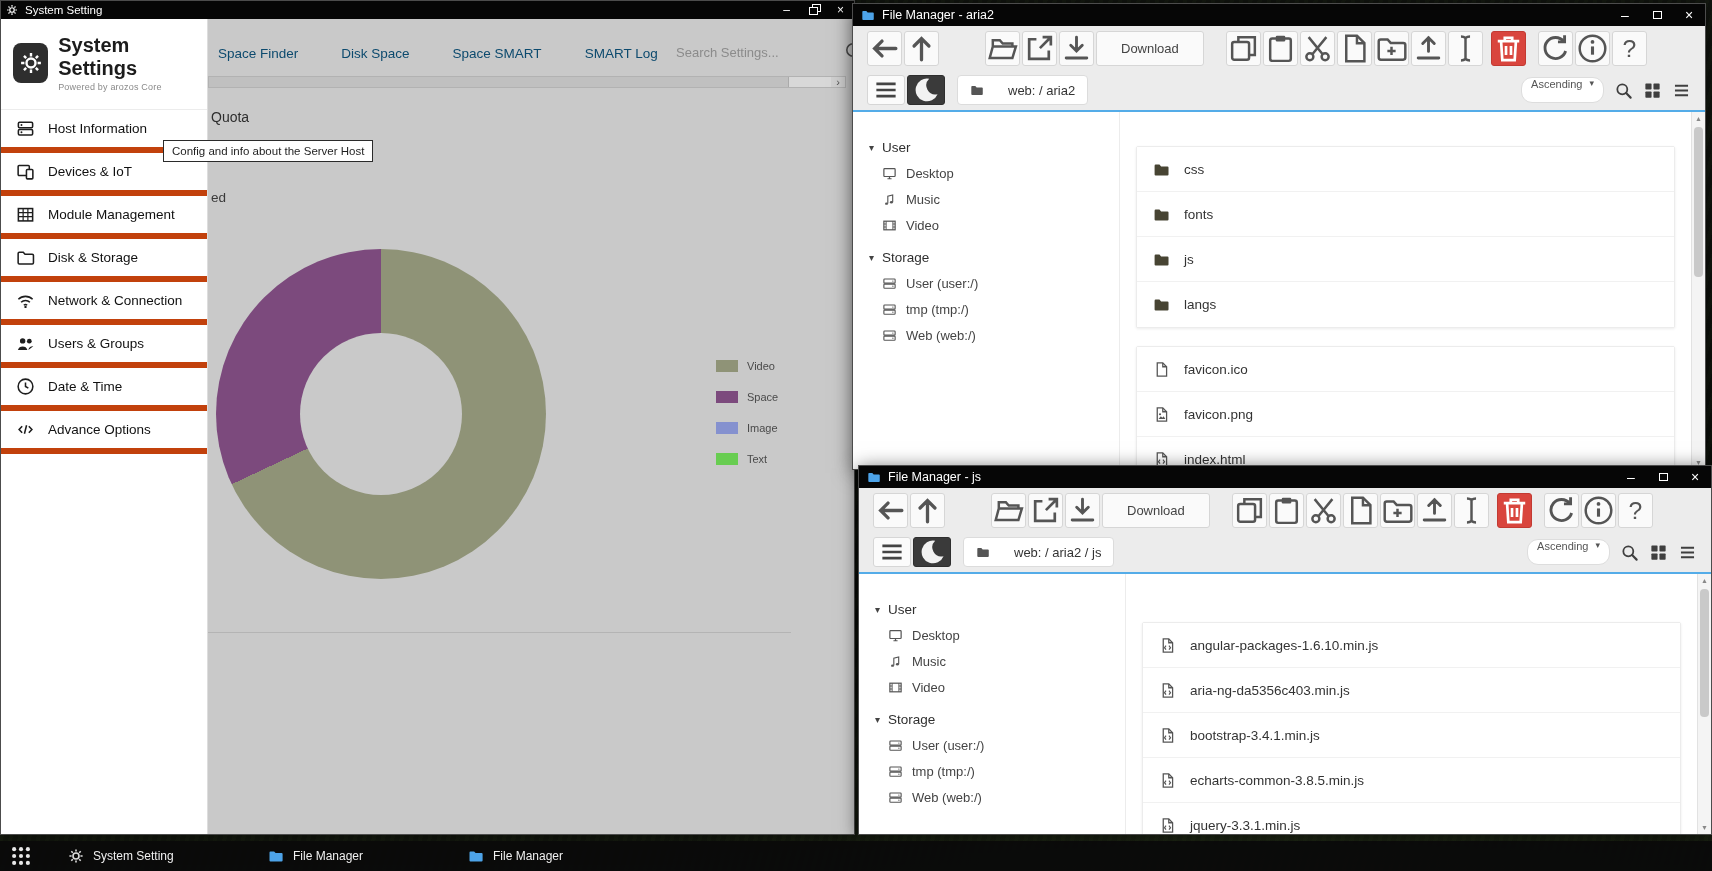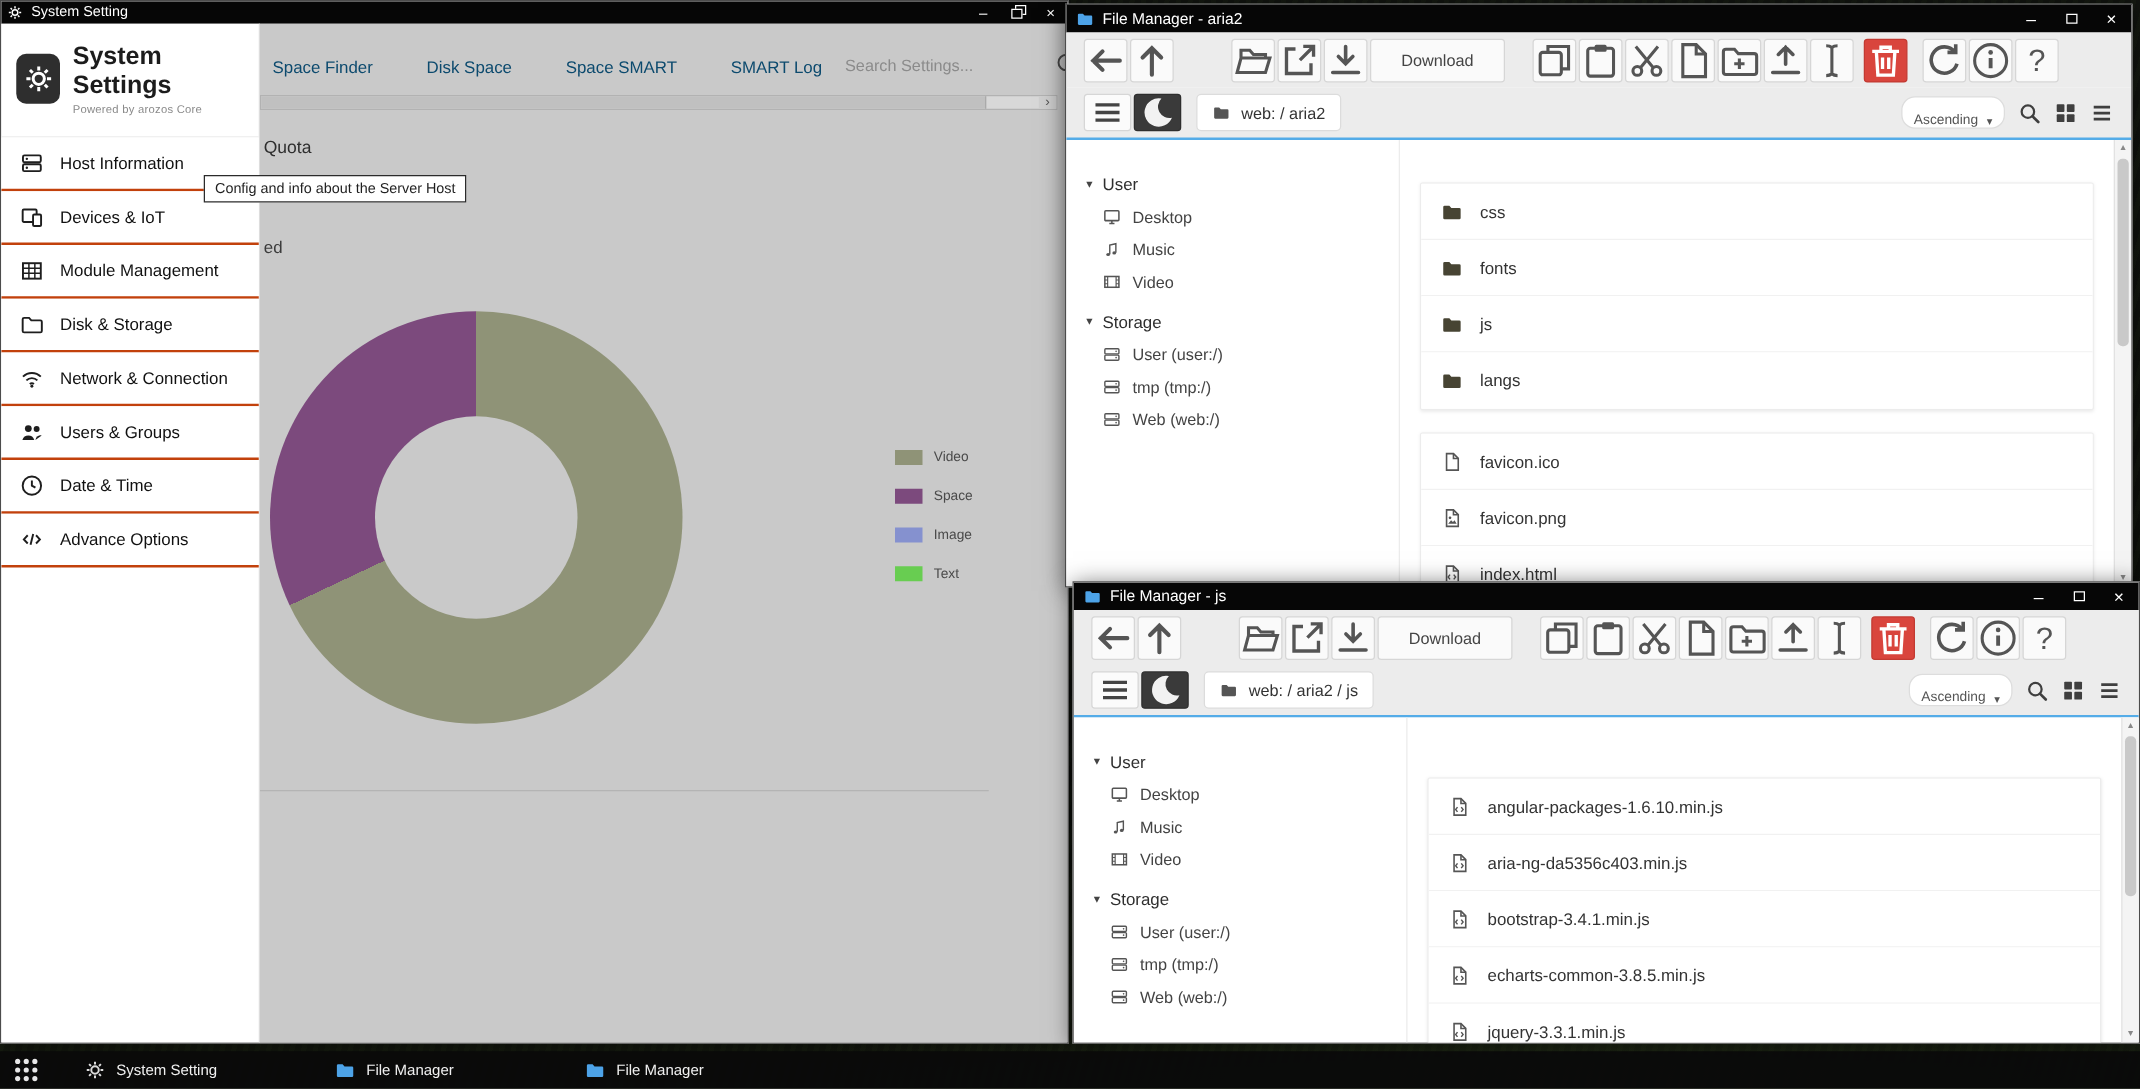--- a/index.html
+++ b/index.html
@@ -27,21 +27,21 @@
 .win-settings .titlebar [data-icon]{width:12px;height:12px;color:#fff}
 .win-settings .ctrl{width:27px;height:18px;font-size:12px}
 .settings-body{display:flex;height:815px}
 .ss-sidebar{width:207px;background:#fff;border-right:1px solid #ddd}
 .ss-logo{display:flex;align-items:center;gap:10px;padding:15px 12px 17px}
 .logo-box{width:40px;height:40px;background:#2e2e2e;border-radius:8px;display:flex;align-items:center;justify-content:center;color:#fff}
 .logo-box [data-icon]{width:24px;height:24px}
 .logo-title{font-size:20px;font-weight:bold;color:#1c1c1c}
 .logo-sub{font-size:9px;color:#8a8a8a;margin-top:2px;letter-spacing:.2px}
 .ss-menu{border-top:1px solid #ececec}
-.ss-item{display:flex;align-items:center;gap:13px;height:43px;padding-left:15px;border-bottom:2px solid #c2410c;cursor:pointer;background:#fff}
+.ss-item{display:flex;align-items:center;gap:13px;height:43px;padding-left:15px;border-bottom:6px solid #c2410c;cursor:pointer;background:#fff}
 .ss-ico{width:19px;height:19px;color:#1e1e1e}
 .ss-label{font-size:13.5px;color:#111;white-space:nowrap}
 .ss-content{flex:1;position:relative;background:#c9c9c9;overflow:hidden}
 .ss-tabs{position:absolute;left:10px;top:27px;display:flex;gap:43px;font-size:13.5px;color:#0c4a6e;white-space:nowrap}
 .ss-tab{cursor:pointer}
 .ss-search{position:absolute;left:468px;top:20px;width:112px;height:26px;border:none;background:transparent;font-size:13px;color:#666;font-family:inherit;outline:none}
 .ss-search::placeholder{color:#8b8b8b}
 .ss-ring{position:absolute;left:636px;top:22px;width:18px;height:18px;color:#4a4a4a;cursor:pointer}
 .ss-hscroll{position:absolute;left:0;top:57px;width:638px;height:12px;background:#d8d8d8;border:1px solid #b2b2b2;display:flex;cursor:pointer}
 .ss-hthumb{width:580px;background:#c0c0c0;border-right:1px solid #aaa}
@@ -64,24 +64,24 @@
 #fm-top{left:852px;top:3px;width:854px;height:467px;z-index:4}
 #fm-bottom{left:858px;top:465px;width:854px;height:370px;z-index:5}
 .fm-row1{height:44px;background:#ececec;display:flex;align-items:center;padding-left:14px}
 .tbtn{width:35px;height:35px;background:#fafafa;border:1px solid #d6d6d6;border-radius:3px;display:flex;align-items:center;justify-content:center;color:#555;margin-right:2px;cursor:pointer;font-family:inherit}
 .tbtn.wide{width:auto;padding:0 24px;font-size:13px;color:#444}
 .tbtn.danger{background:#d9453d;border-color:#c23a32;color:#fff}
 .gap44{margin-left:44px}.gap20{margin-left:20px}.gap6{margin-left:6px}.gap10{margin-left:10px}
 .fm-row2{height:42px;background:#ececec;display:flex;align-items:center;padding:0 14px;border-bottom:2px solid #54ace8}
 .sbtn{width:38px;height:30px;background:#fbfbfb;border:1px solid #d6d6d6;border-radius:3px;display:flex;align-items:center;justify-content:center;color:#444;cursor:pointer}
 .sbtn.dark{background:#3a3a3a;border-color:#2e2e2e;color:#f2f2f2;margin-left:2px}
-.crumb{margin-left:12px;height:30px;background:#fff;border:1px solid #dcdcdc;border-radius:4px;display:flex;align-items:center;gap:9px;padding:0 12px;font-size:13px;color:#333;cursor:pointer}
+.crumb{margin-left:12px;height:30px;background:#fff;border:1px solid #dcdcdc;border-radius:4px;display:flex;align-items:center;gap:24px;padding:0 12px;font-size:13px;color:#333;cursor:pointer}
 .crumb [data-icon]{width:14px;height:14px;color:#555}
 .fm-right{margin-left:auto;display:flex;align-items:center;gap:10px}
-.sortbox{display:flex;align-items:flex-end;gap:7px;background:#fff;border:1px solid #ddd;border-radius:11px;height:26px;padding:0 9px;font-size:11px;color:#555;cursor:pointer}
+.sortbox{display:flex;align-items:flex-start;gap:7px;background:#fff;border:1px solid #ddd;border-radius:11px;height:26px;padding:0 9px;font-size:11px;color:#555;cursor:pointer}
 .sortcaret{font-size:9px;color:#555}
 .flat{width:19px;height:19px;color:#3f3f3f;cursor:pointer}
 .fm-body{display:flex;height:calc(100% - 108px);position:relative;background:#fff}
 .fm-tree{width:267px;padding:22px 0 0 16px;flex-shrink:0;border-right:1px solid #ececec}
 .tree-group{display:flex;align-items:center;height:26px;font-size:13.5px;color:#2f2f2f;cursor:pointer}
 .tree-caret{font-size:10px;color:#444;margin-right:8px}
 .tree-item{display:flex;align-items:center;height:26px;padding-left:13px;gap:9px;font-size:13px;color:#444;cursor:pointer}
 .tree-item [data-item-icon]{width:15px;height:15px;color:#555}
 .storage-group{margin-top:6px}
 .fm-files{flex:1;padding:34px 30px 0 16px;overflow:hidden}

